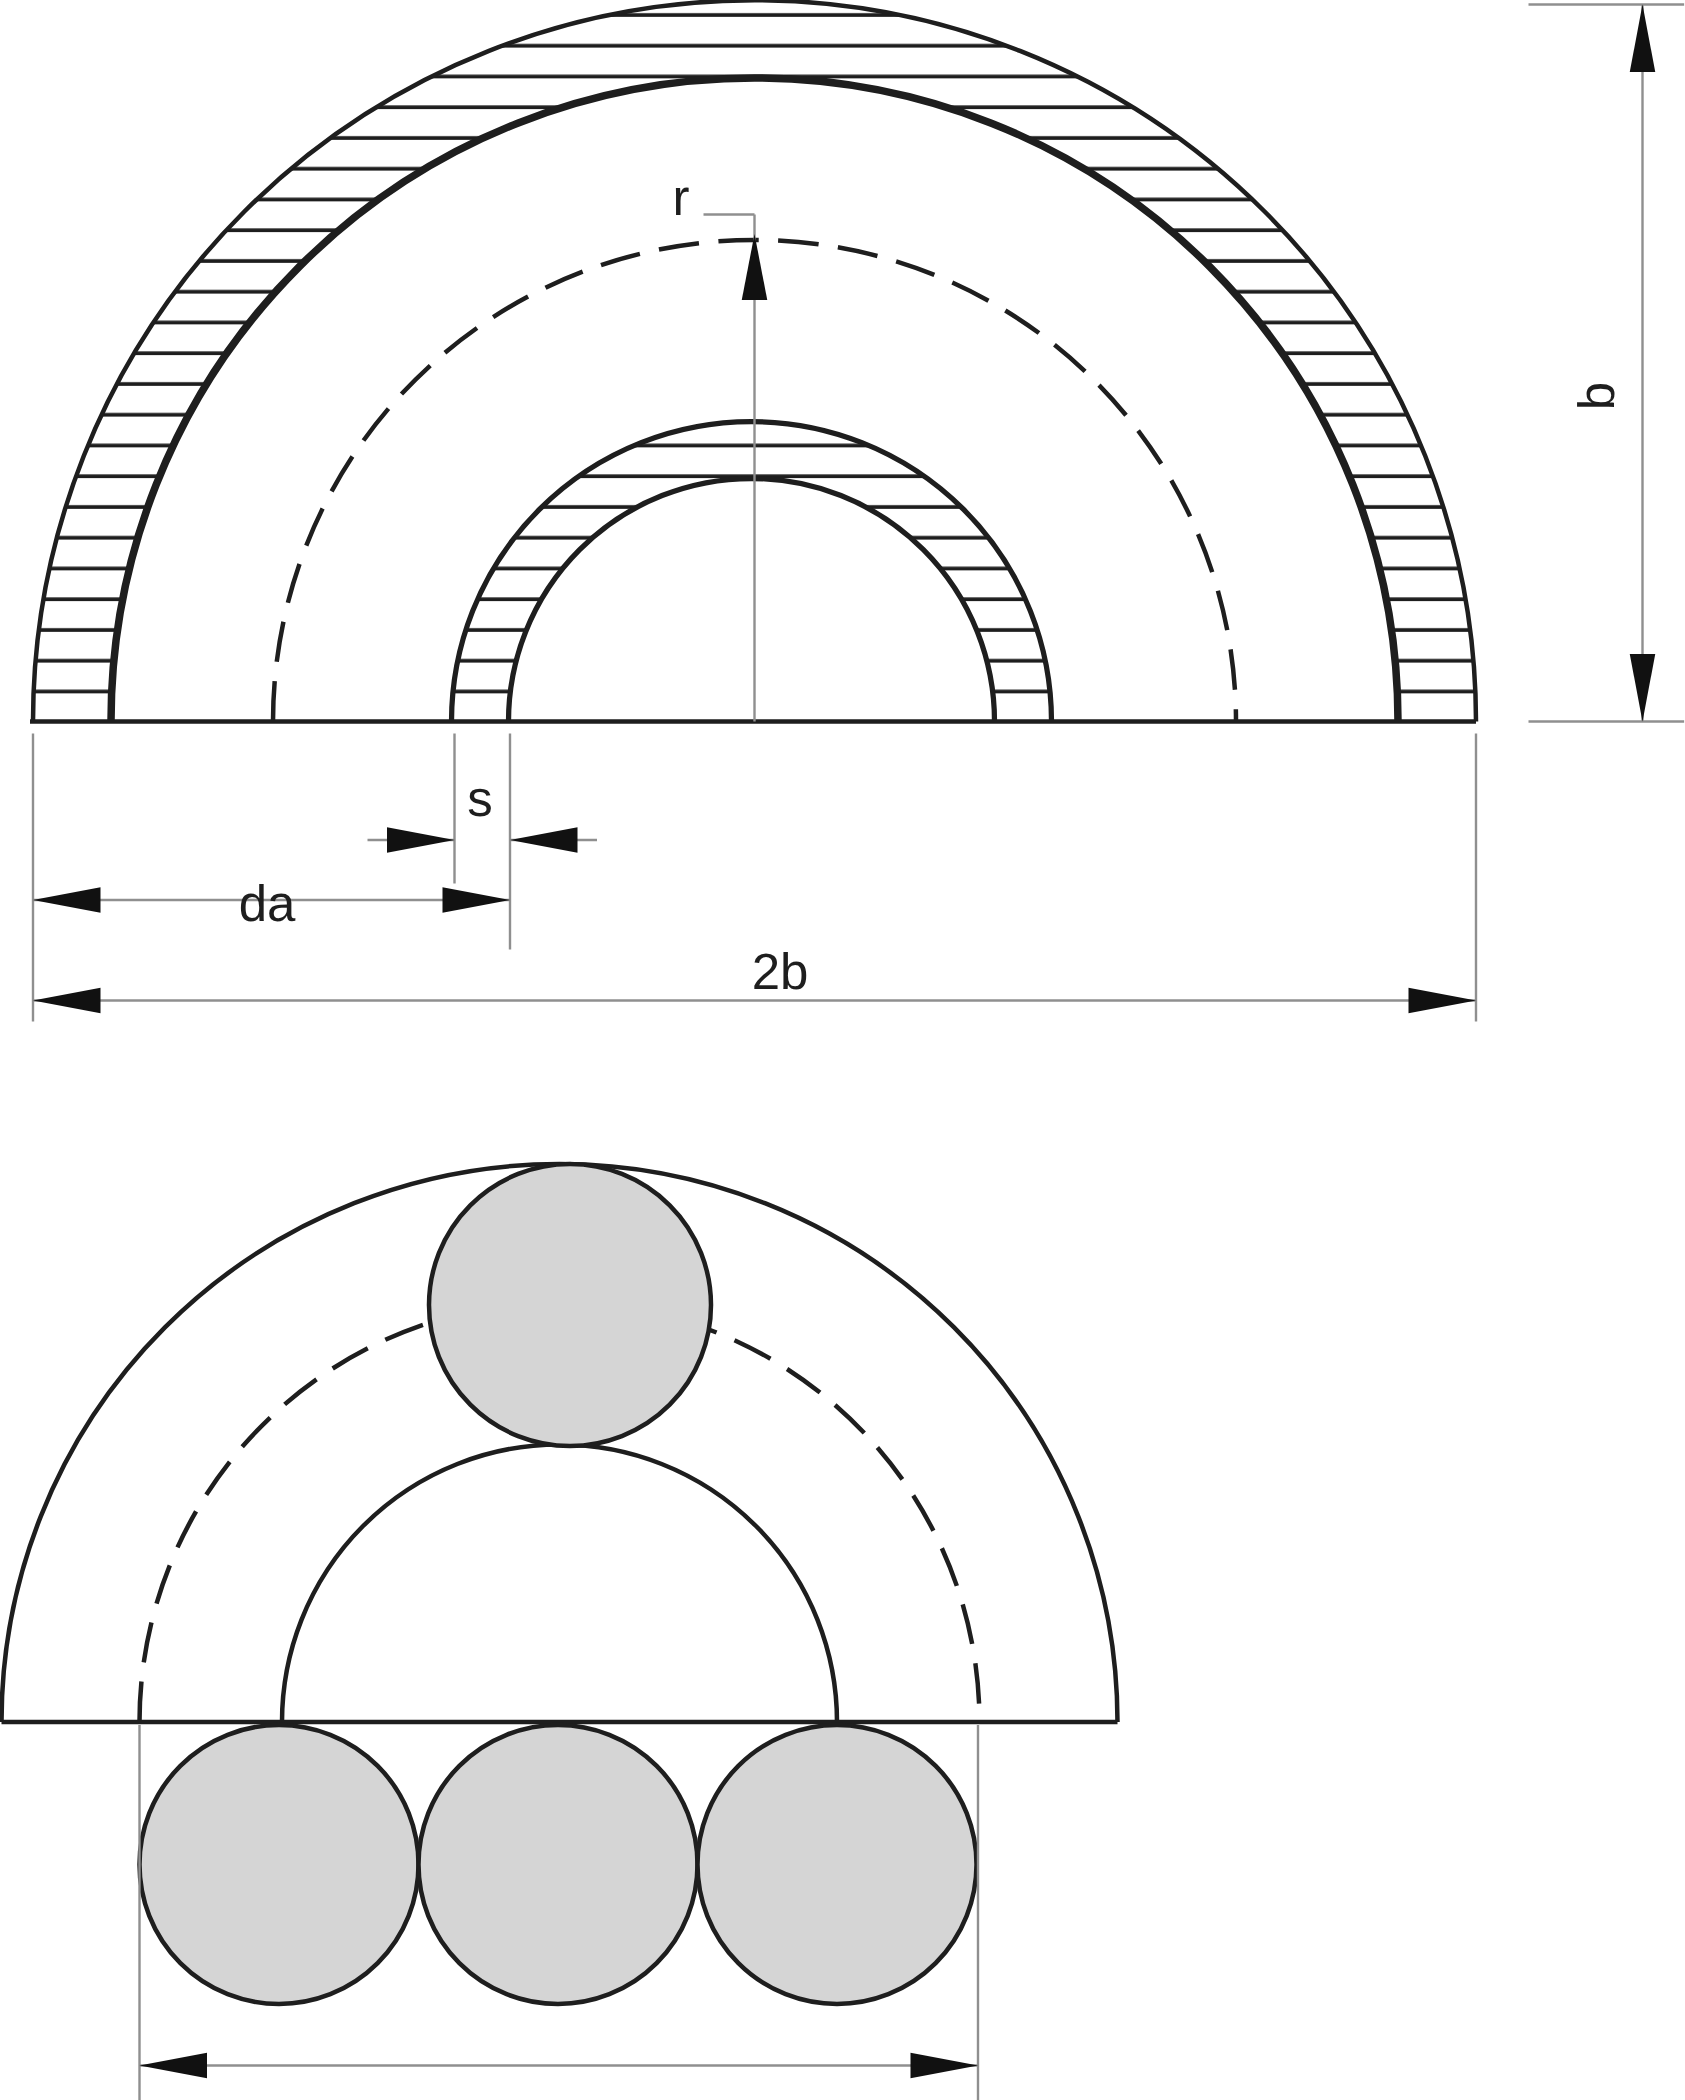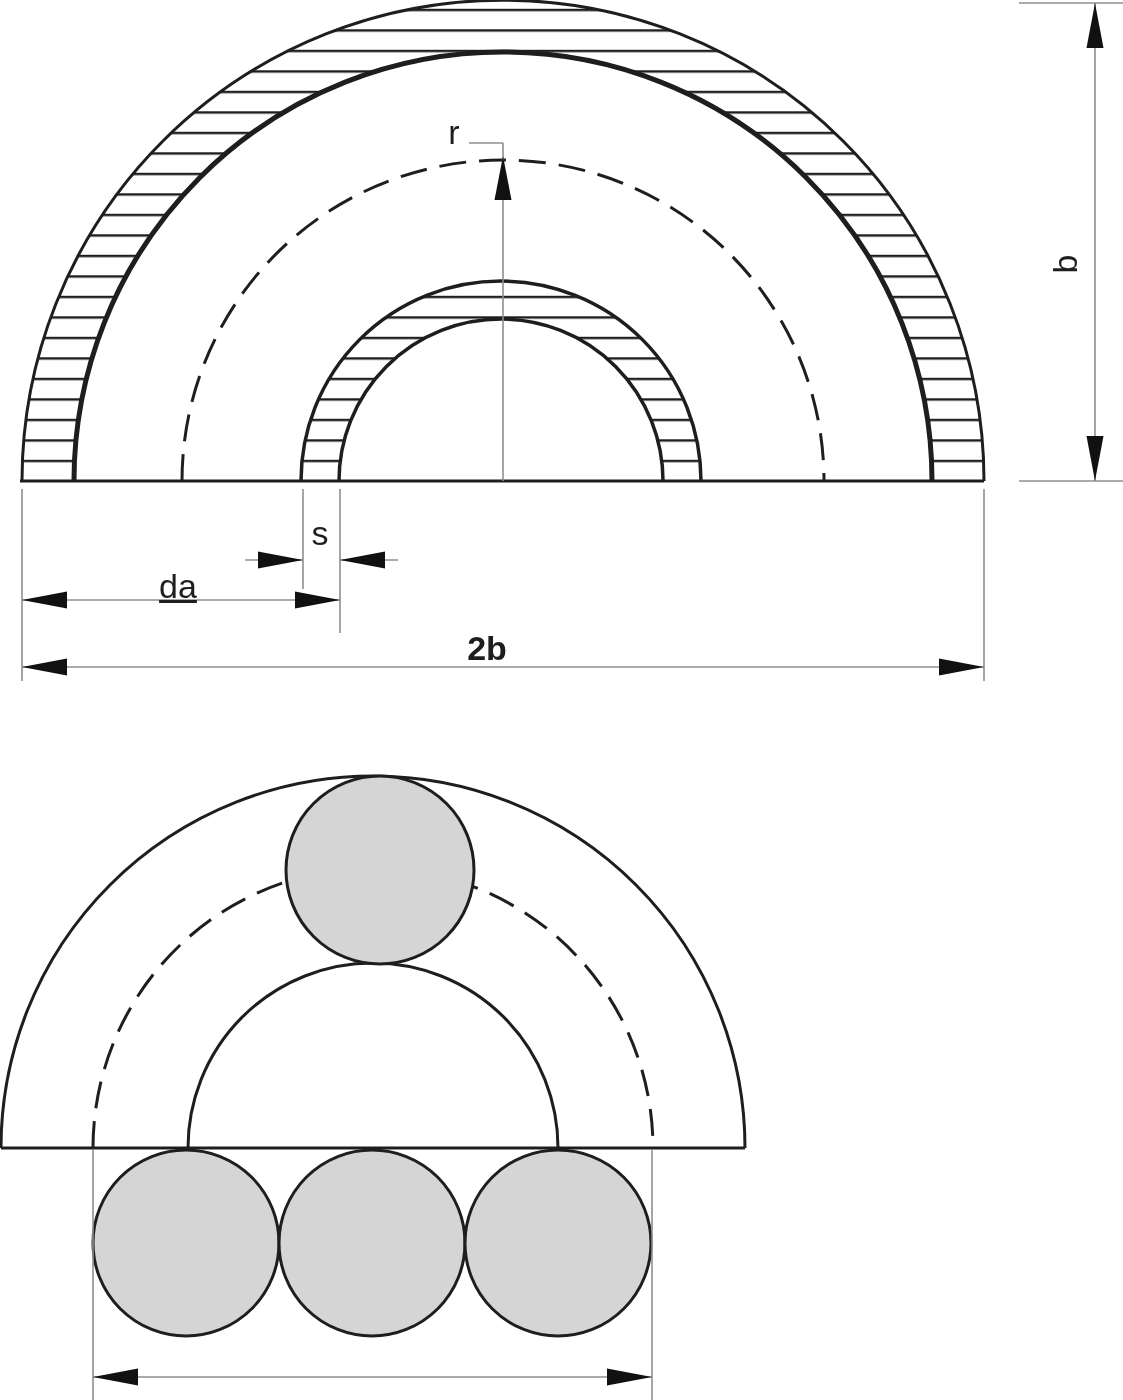--- a/index.html
+++ b/index.html
@@ -123,17 +123,17 @@
         <line x1="652" y1="1150" x2="652" y2="1400" stroke="#8f8f8f" stroke-width="1.6"></line>
         <line x1="93" y1="1377" x2="652" y2="1377" stroke="#8f8f8f" stroke-width="1.6"></line>
         <polygon points="93,1377 138,1368.5 138,1385.5" fill="#111111"></polygon>
         <polygon points="652,1377 607,1368.5 607,1385.5" fill="#111111"></polygon>
       </g>
     </g>
   </svg>
 
   <div class="dim-label" style="left:454px; top:132px;">r</div>
   <div class="dim-label" style="left:320px; top:533px;">s</div>
-  <div class="dim-label" style="left:178px; top:586px;text-decoration:underline;">da</div>
-  <div class="dim-label" style="left:487px; top:648px;font-weight:bold;">2b</div>
+  <div class="dim-label" style="left:178px; top:603px;">da</div>
+  <div class="dim-label" style="left:520px; top:648px;">2b</div>
   <div class="dim-label vertical" style="left:1065px; top:264px;">b</div>
 
 </div>
 
 </body></html>

